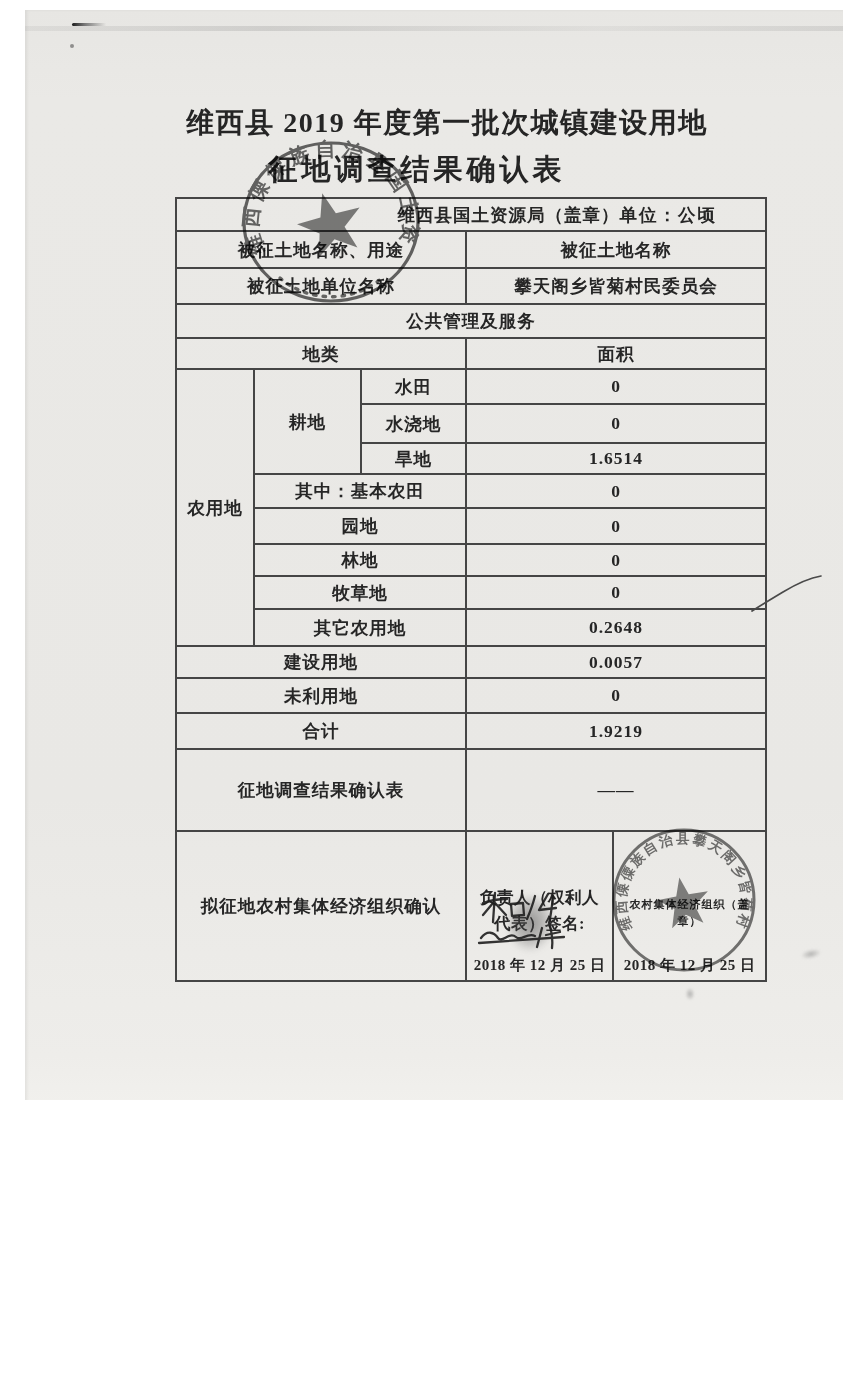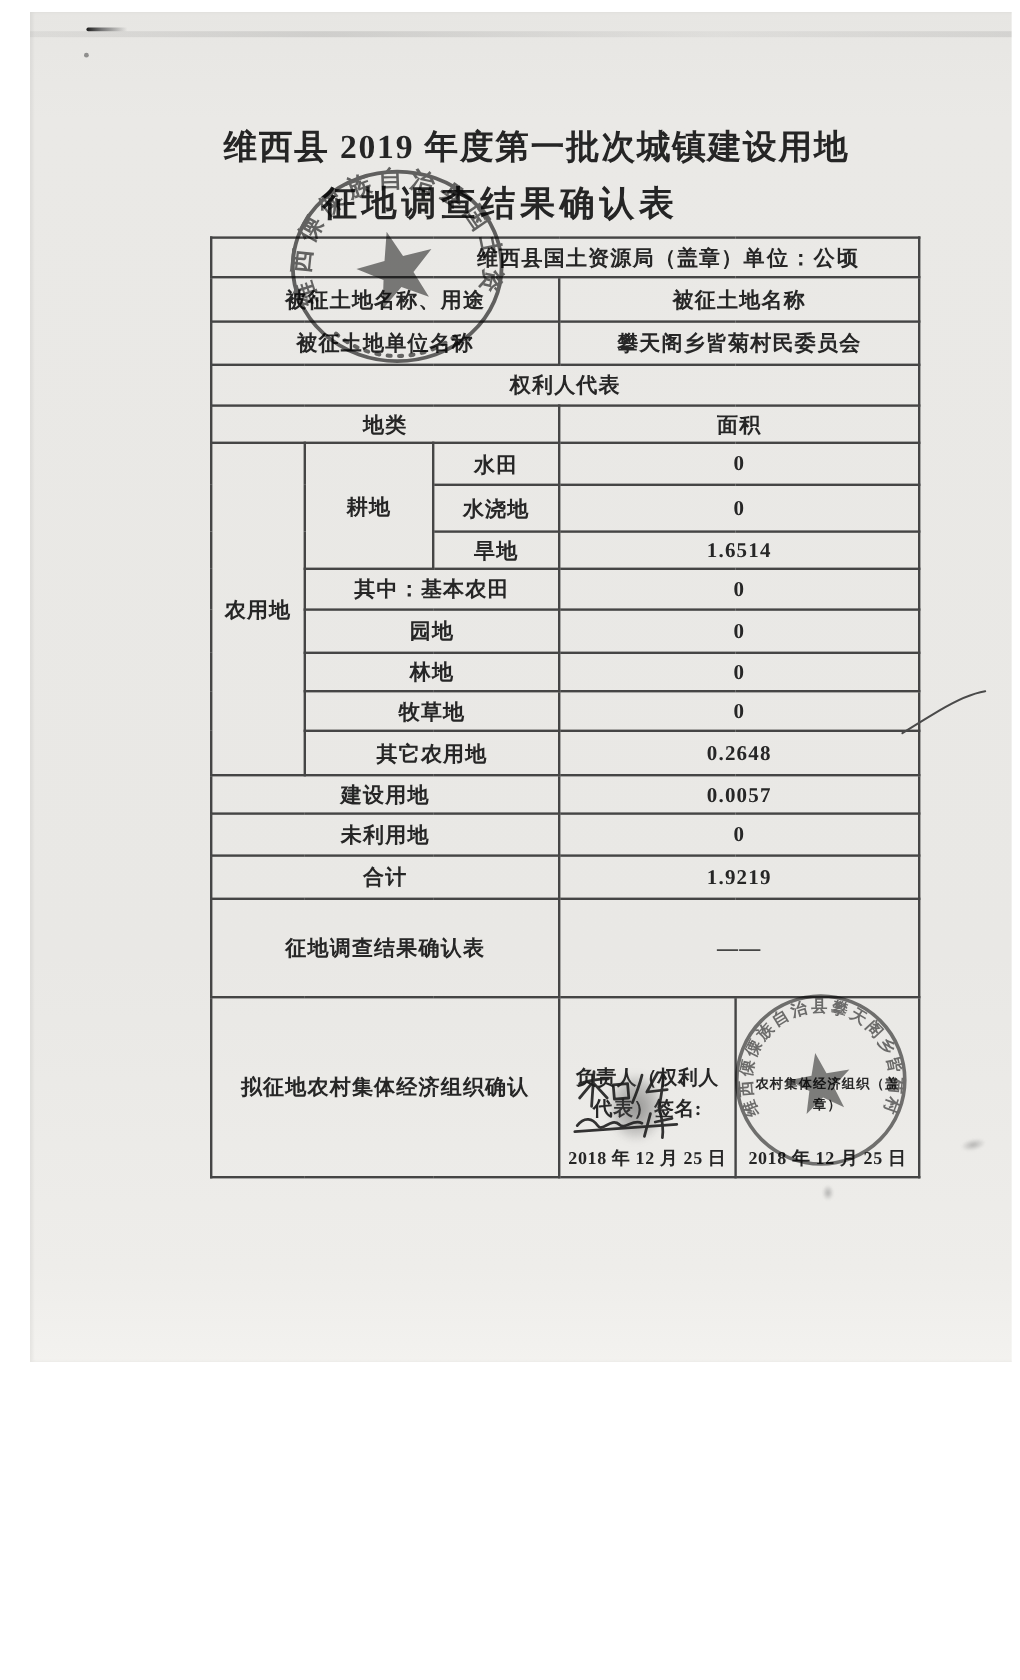--- a/index.html
+++ b/index.html
@@ -1,18 +1,18 @@
 <!DOCTYPE html>
 <html><head>
 <meta charset="utf-8">
 <style>
   * { margin:0; padding:0; box-sizing:border-box; }
   html,body { width:850px; height:1400px; background:#ffffff; }
   body { font-family:"Liberation Serif","DejaVu Serif",serif; color:#2b2b2b; }
-  .scan { position:relative; width:850px; height:1400px; background:#ffffff; overflow:hidden;text-decoration:underline; }
+  .scan { position:relative; width:850px; height:1100px; background:#ffffff; overflow:hidden;text-decoration:underline; }
 
   
   .paper {
     position:absolute; left:25px; top:10px; width:818px; height:1125px;
     background:
       linear-gradient(180deg, #e7e6e3 0%, #eae9e6 8%, #e9e8e5 70%, #eeedea 93%, #f3f2ef 100%);
     box-shadow: inset 2px 0 3px rgba(0,0,0,0.06);
   }
   .paper-streak { position:absolute; left:25px; top:26px; width:818px; height:5px;
     background:linear-gradient(90deg, rgba(120,120,120,0.10), rgba(120,120,120,0.22) 30%, rgba(120,120,120,0.08) 70%, rgba(120,120,120,0.18)); }
@@ -98,21 +98,21 @@
     </tr>
     <tr style="height:37px">
       <td colspan="3" class="l">被征土地名称、用途</td>
       <td colspan="2">被征土地名称</td>
     </tr>
     <tr style="height:36px">
       <td colspan="3" class="l">被征土地单位名称</td>
       <td colspan="2">攀天阁乡皆菊村民委员会</td>
     </tr>
     <tr style="height:34px">
-      <td colspan="5">权利人代表</td>
+      <td colspan="5">公共管理及服务</td>
     </tr>
     <tr style="height:31px">
       <td colspan="3">地类</td>
       <td colspan="2">面积</td>
     </tr>
     <tr style="height:35px">
       <td rowspan="8">农用地</td>
       <td rowspan="3">耕地</td>
       <td class="l">水田</td>
       <td colspan="2" class="num">0</td>

